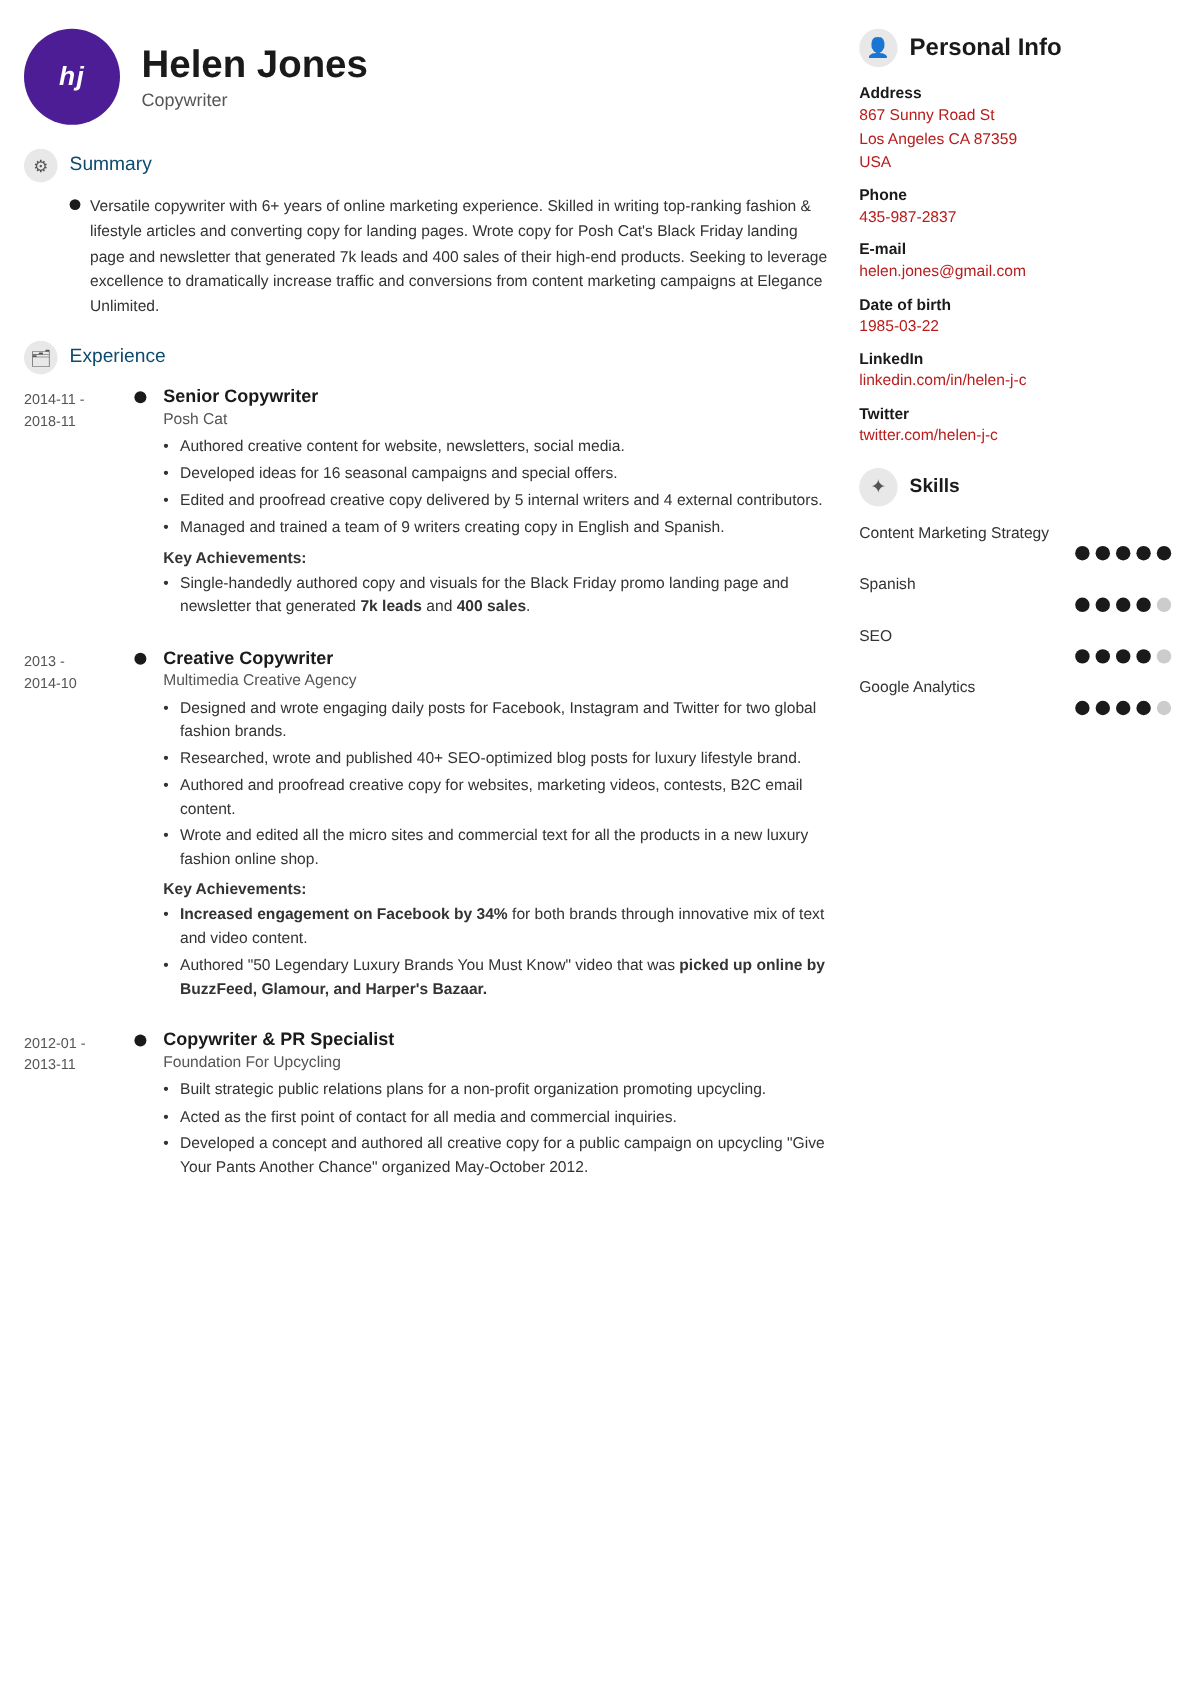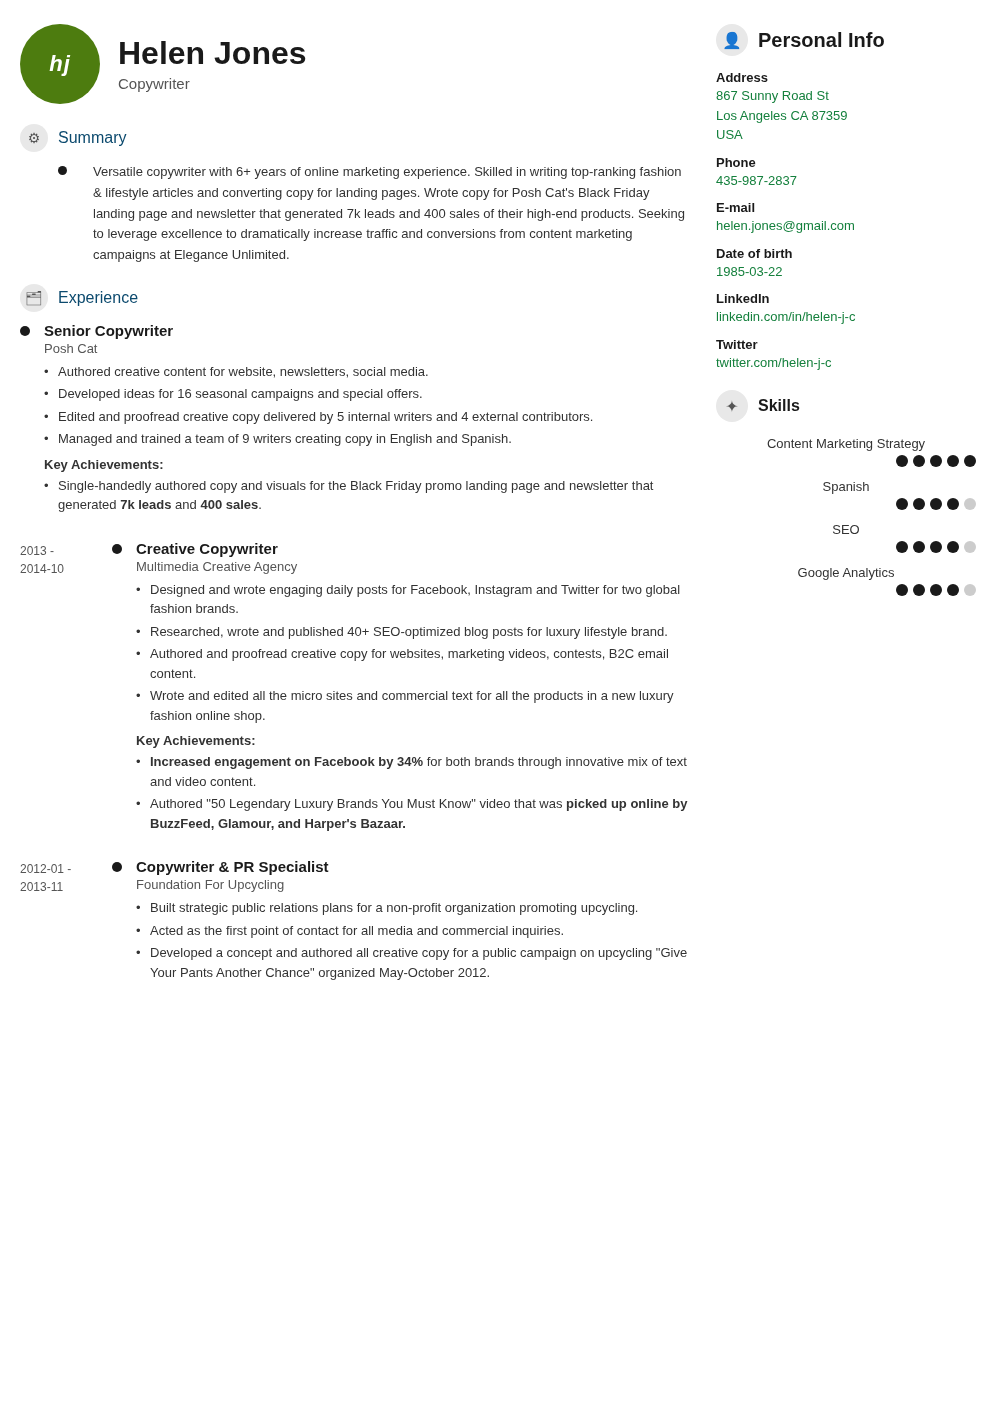--- a/index.html
+++ b/index.html
@@ -31,21 +31,21 @@
     .header {
       display: flex;
       align-items: center;
       gap: 18px;
       margin-bottom: 20px;
     }
     .avatar {
       width: 80px;
       height: 80px;
       border-radius: 50%;
-      background: #4d7c0f;
+      background: #4c1d95;
       display: flex;
       align-items: center;
       justify-content: center;
       flex-shrink: 0;
     }
     .avatar-initials {
       color: #fff;
       font-size: 22px;
       font-style: italic;
       font-weight: bold;
@@ -89,21 +89,21 @@
       font-size: 16px;
       font-weight: 400;
       color: #0c4a6e;
     }
 
     
     .summary-text {
       margin-left: 38px;
       display: flex;
       align-items: flex-start;
-      gap: 26px;
+      gap: 8px;
     }
     .bullet-dot {
       width: 9px;
       height: 9px;
       border-radius: 50%;
       background: #1a1a1a;
       flex-shrink: 0;
       margin-top: 4px;
     }
     .summary-text p {
@@ -228,21 +228,21 @@
       margin-bottom: 10px;
     }
     .info-label {
       font-weight: 700;
       font-size: 13px;
       color: #1a1a1a;
       margin-bottom: 1px;
     }
     .info-value {
       font-size: 13px;
-      color: #15803d;
+      color: #b91c1c;
       line-height: 1.5;
     }
 
     
     .skills-header {
       display: flex;
       align-items: center;
       gap: 10px;
       margin-bottom: 14px;
       margin-top: 18px;
@@ -258,21 +258,20 @@
       font-size: 16px;
       color: #555;
     }
     .skills-title {
       font-size: 16px;
       font-weight: 700;
       color: #1a1a1a;
     }
     .skill-item {
       margin-bottom: 12px;
-      text-align: center;
     }
     .skill-name {
       font-size: 13px;
       color: #333;
       margin-bottom: 4px;
     }
     .skill-dots {
       display: flex;
       gap: 5px;
       justify-content: flex-end;
@@ -318,20 +317,21 @@
       </div>
     </div>
 
     <div class="section">
       <div class="section-header">
         <div class="section-icon">🗂</div>
         <span class="section-title">Experience</span>
       </div>
 
       <div class="experience-item">
+        <div class="exp-date">2014-11 -<br>2018-11</div>
         <div class="exp-dot-line">
           <div class="exp-dot"></div>
         </div>
         <div class="exp-content">
           <div class="exp-title">Senior Copywriter</div>
           <div class="exp-company">Posh Cat</div>
           <ul class="exp-bullets">
             <li>Authored creative content for website, newsletters, social media.</li>
             <li>Developed ideas for 16 seasonal campaigns and special offers.</li>
             <li>Edited and proofread creative copy delivered by 5 internal writers and 4 external contributors.</li>

